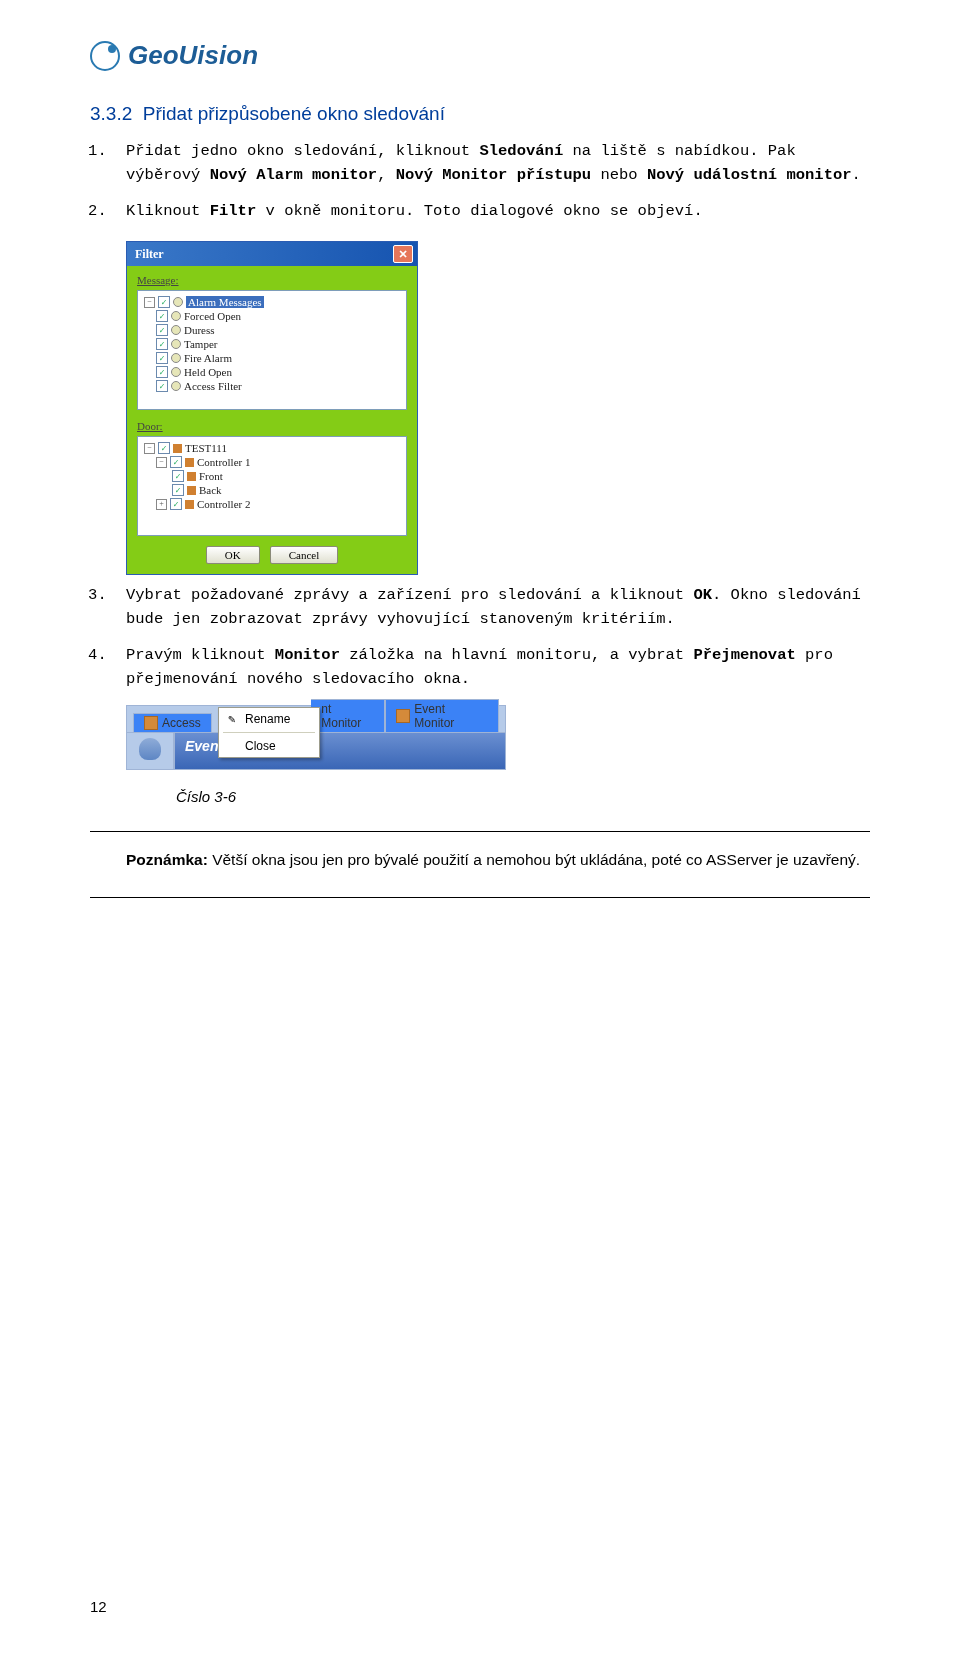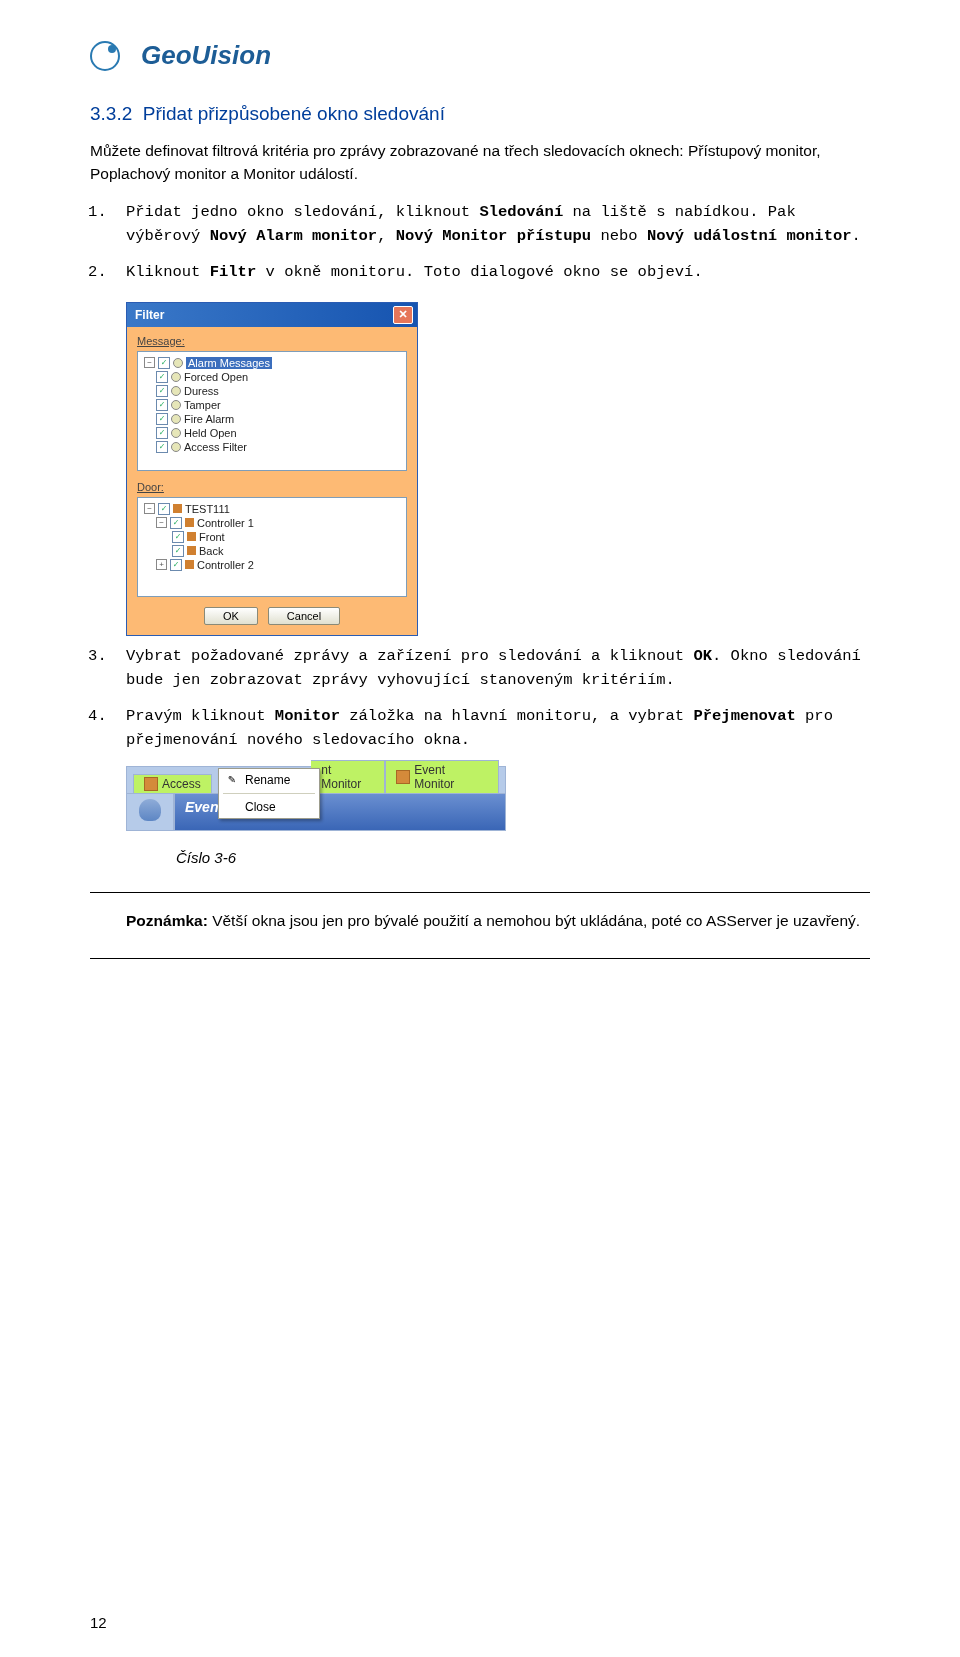--- a/index.html
+++ b/index.html
@@ -13,21 +13,21 @@
     width: 960px;
     margin: 0 auto;
     padding: 40px 90px 40px 90px;
     box-sizing: border-box;
     position: relative;
     min-height: 1657px;
   }
   .logo-row {
     display: flex;
     align-items: center;
-    gap: 21px;
+    gap: 8px;
     margin-bottom: 13px;
   }
   .logo-icon {
     width: 26px;
     height: 26px;
     border: 2px solid #2a7ab2;
     border-radius: 50%;
     position: relative;
   }
   .logo-icon::after {
@@ -85,30 +85,31 @@
     margin: 26px 0 16px 0;
   }
   .note {
     font-size: 15.5px;
     line-height: 1.5;
     margin-bottom: 14px;
     margin-left: 36px;
   }
   .page-num {
     position: absolute;
-    bottom: 26px;
+    bottom: 42px;
     left: 90px;
     font-size: 15px;
   }
 
   
   .filter-dialog {
     width: 290px;
     border: 1px solid #2a5cb3;
-    background: #fdba74;
+    background: #84cc16;
+    font-family: Liberation Serif, serif;
   }
   .filter-title {
     display: flex;
     align-items: center;
     justify-content: space-between;
     padding: 3px 4px 3px 8px;
     color: #fff;
     font-size: 12px;
     font-weight: bold;
     background: linear-gradient(to right,#3a78c8,#1654b0);
@@ -225,21 +226,21 @@
     align-items: flex-end;
     gap: 0;
     height: 22px;
   }
   .tab-item {
     display: flex;
     align-items: center;
     gap: 4px;
     font-size: 12px;
     padding: 2px 10px;
-    background: #bef264;
+    background: #3b82f6;
     border: 1px solid #9fb4d6;
     border-bottom: none;
     color: #333;
   }
   .tab-ico {
     width: 12px;
     height: 12px;
     background: #d48a3a;
     border: 1px solid #a86824;
     display: inline-block;
@@ -308,21 +309,20 @@
 
   <div class="logo-row">
     <div class="logo-icon"></div>
     <div class="logo-text">GeoUision</div>
   </div>
 
   <h2 class="section-title">
     <span>3.3.2</span>&nbsp;&nbsp;<span>Přidat přizpůsobené okno sledování</span>
   </h2>
 
-  <p class="body-text">Můžete definovat filtrová kritéria pro zprávy zobrazované na třech sledovacích oknech: Přístupový monitor, Poplachový monitor a Monitor událostí.</p>
 
   <ol class="steps">
     <li>
       <span>Přidat jedno okno sledování, kliknout </span><span class="bold">Sledování</span><span> na liště s nabídkou. Pak výběrový </span><span class="bold">Nový Alarm monitor</span><span>, </span><span class="bold">Nový Monitor přístupu</span><span> nebo </span><span class="bold">Nový událostní monitor</span><span>.</span>
     </li>
     <li>
       <span>Kliknout </span><span class="bold">Filtr</span><span> v okně monitoru. Toto dialogové okno se objeví.</span>
     </li>
   </ol>
 

